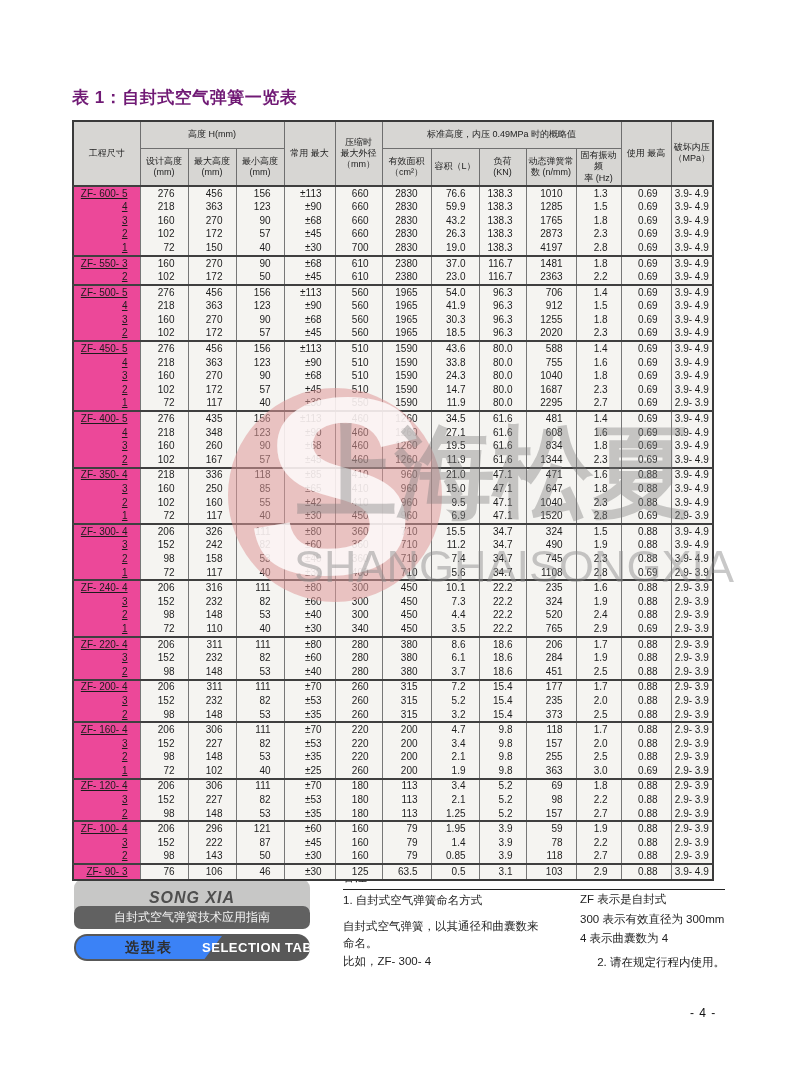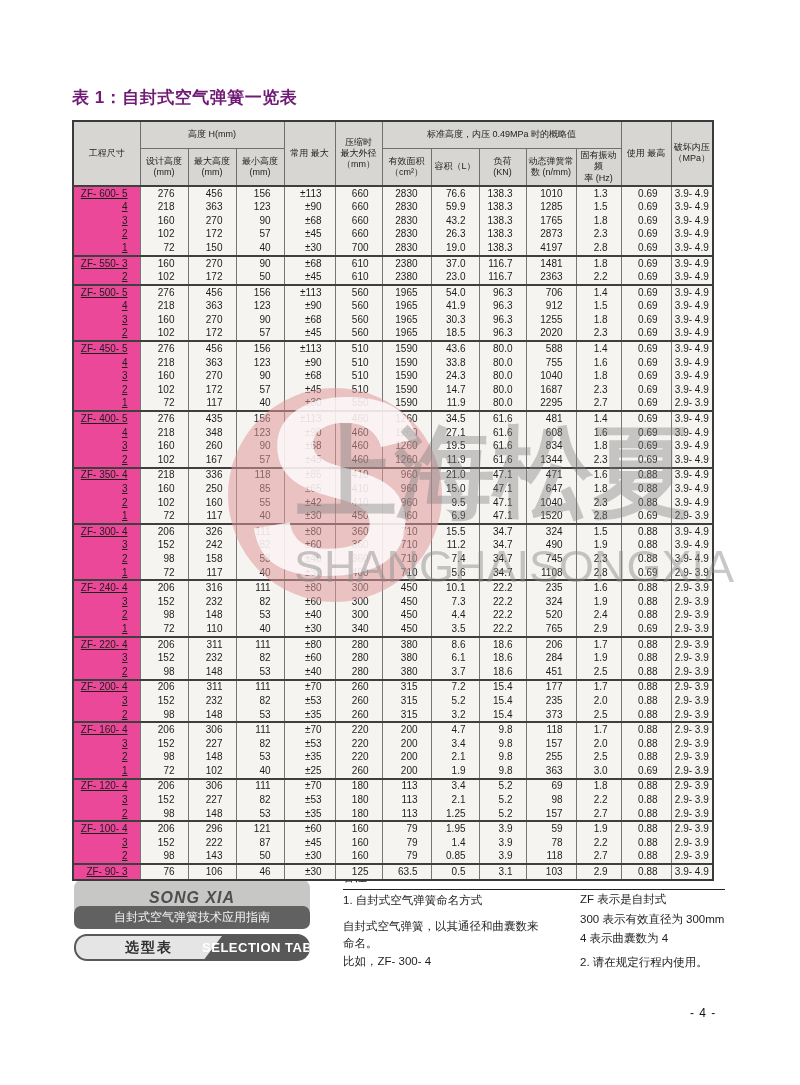--- a/index.html
+++ b/index.html
@@ -35,38 +35,38 @@
     color:rgba(140,140,140,0.48);letter-spacing:0px;white-space:nowrap;}
 
   
   .badge{position:absolute;left:74px;width:236px;box-sizing:border-box;}
   .badge-brand{top:879px;height:38px;background:#c7c7c6;border-radius:9px;
     display:flex;align-items:center;justify-content:center;
     font-size:16px;font-weight:bold;font-style:italic;color:#4e4e4e;letter-spacing:1px;}
   .badge-guide{top:906px;height:23px;background:#616161;border-radius:7px;
     display:flex;align-items:center;justify-content:center;font-size:12px;color:#f4f4f4;}
   .badge-select{top:934px;height:27px;background:#585858;border-radius:13px;position:absolute;overflow:hidden;}
-  .badge-select .light{position:absolute;left:2px;top:2px;bottom:2px;width:146px;background:#e5e5e5;
+  .badge-select .light{position:absolute;left:2px;top:2px;bottom:2px;width:146px;background:#3b82f6;
     border-radius:11px 0 0 11px;clip-path:polygon(0 0,100% 0,88% 100%,0 100%);
     display:flex;align-items:center;justify-content:center;font-size:14px;font-weight:bold;color:#2e2e2e;letter-spacing:2px;}
   .badge-select .dark-label{position:absolute;left:152px;right:4px;top:0;bottom:0;
     display:flex;align-items:center;justify-content:center;font-size:13px;font-weight:bold;color:#ffffff;letter-spacing:0.5px;white-space:nowrap;}
 
   
   .notes{position:absolute;left:343px;top:869px;width:382px;font-size:11.5px;color:#1d1d1d;}
   .notes .nt-label{font-size:12px;margin-bottom:3px;}
   .notes .nt-rule{border-top:1.5px solid #222;margin:2px 0 0 0;}
   .nt-cols{display:flex;gap:41px;}
   .nt-left{width:205px;padding-top:2px;}
   .nt-right{width:177px;padding-top:2px;}
   .nt-left .l1{margin:1px 0 10px 0;}
   .nt-left .l2{width:196px;line-height:1.45;word-break:break-all;}
   .nt-left .l3{margin-top:3px;}
   .nt-right div{margin-bottom:4px;line-height:1.35;}
-  .nt-right .r4{margin-top:8px;}
+  .nt-right .r4{margin-top:8px;text-align:right;}
 
   .page-number{position:absolute;left:690px;top:1006px;font-size:12px;color:#111;letter-spacing:1px;}
 </style>
 </head>
 <body>
 
 <div class="page">
 
   <div class="doc-title">表 1：自封式空气弹簧一览表</div>
 

